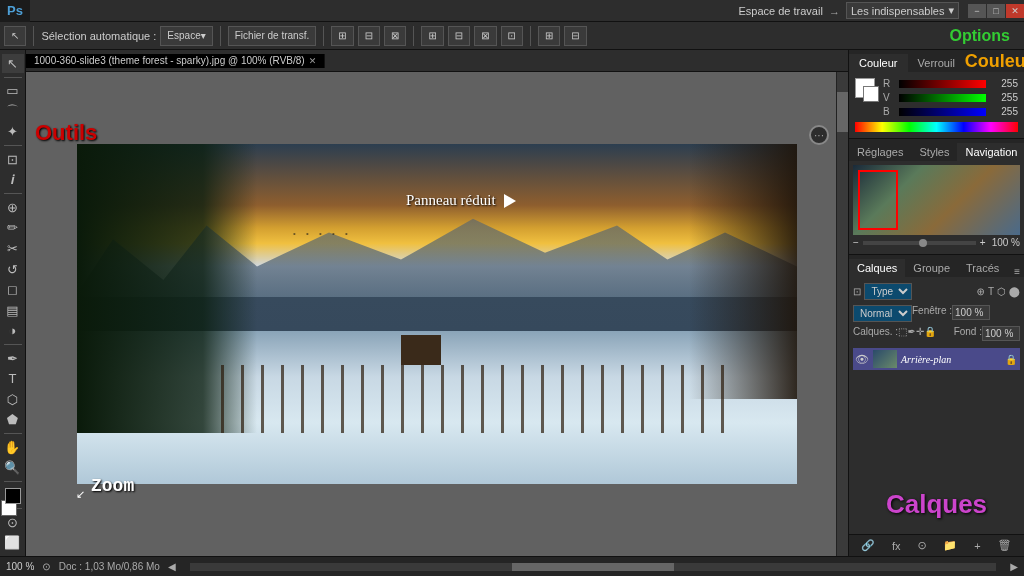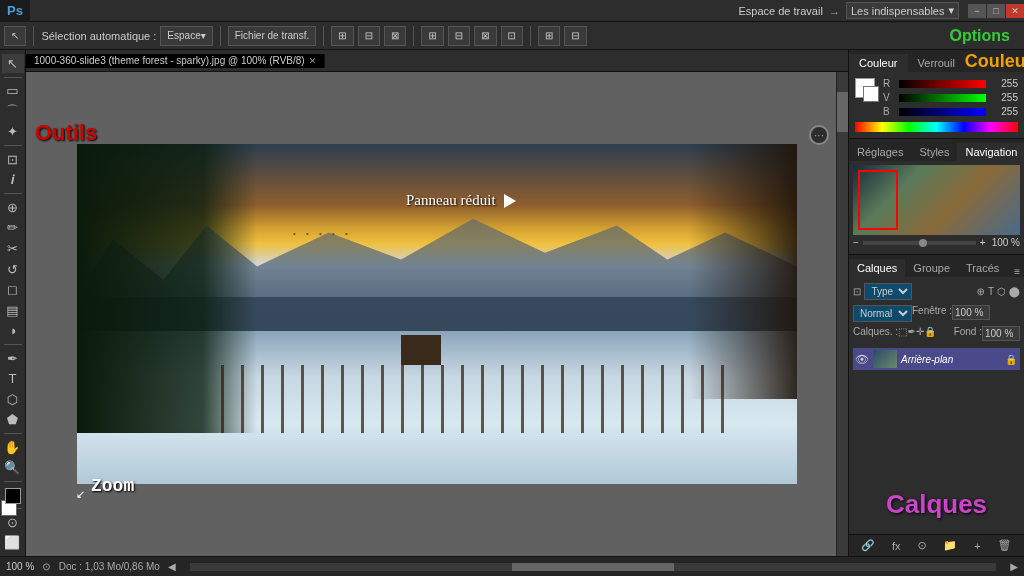--- a/index.html
+++ b/index.html
@@ -111,21 +111,21 @@
     #layers-tabs { display: flex; background: #252525; height: 22px; align-items: flex-end; }
     .layers-tab { padding: 2px 8px; font-size: 11px; color: #aaa; cursor: pointer; height: 18px; display: flex; align-items: center; }
     .layers-tab.active { background: #2d2d2d; color: #fff; }
     #layers-content { flex: 1; background: #2d2d2d; padding: 4px; display: flex; flex-direction: column; gap: 2px; }
     .layer-filter-row { display: flex; align-items: center; gap: 3px; padding: 2px 0; }
     .layer-select { background: #0c4a6e; border: 1px solid #555; color: #ccc; font-size: 10px; padding: 1px 2px; }
     .layer-option-row { display: flex; align-items: flex-start; font-size: 10px; color: #aaa; padding: 1px 0; }
     .layer-item { display: flex; align-items: center; gap: 4px; padding: 2px; background: #4a4a8a; margin-top: 4px; }
     .layer-eye { width: 14px; height: 14px; display: flex; align-items: center; justify-content: center; cursor: pointer; }
     .layer-thumb { width: 24px; height: 18px; background: #6a5a4a; }
-    .layer-name { font-size: 10px; color: #fff; flex: 1; font-style: italic; }
+    .layer-name { font-size: 10px; color: #fff; flex: 1; font-style: italic; font-family: Liberation Serif, serif; }
     .layer-lock { font-size: 10px; color: #aaa; }
     .calques-label { color: #cc44cc; font-size: 26px; font-weight: bold; text-align: center; padding: 10px 0; margin-top: auto; text-shadow: 1px 1px 3px #000; }
 
     
     #statusbar { height: 20px; background: #252525; display: flex; align-items: center; border-top: 1px solid #111; padding: 0 6px; gap: 8px; font-size: 10px; color: #aaa; }
     .status-zoom { color: #ccc; }
     .status-doc { color: #aaa; }
     .status-scroll { flex: 1; height: 8px; background: #3a3a3a; margin: 0 6px; position: relative; }
     .status-scroll-thumb { position: absolute; left: 40%; width: 20%; height: 100%; background: #666; }
   </style>

